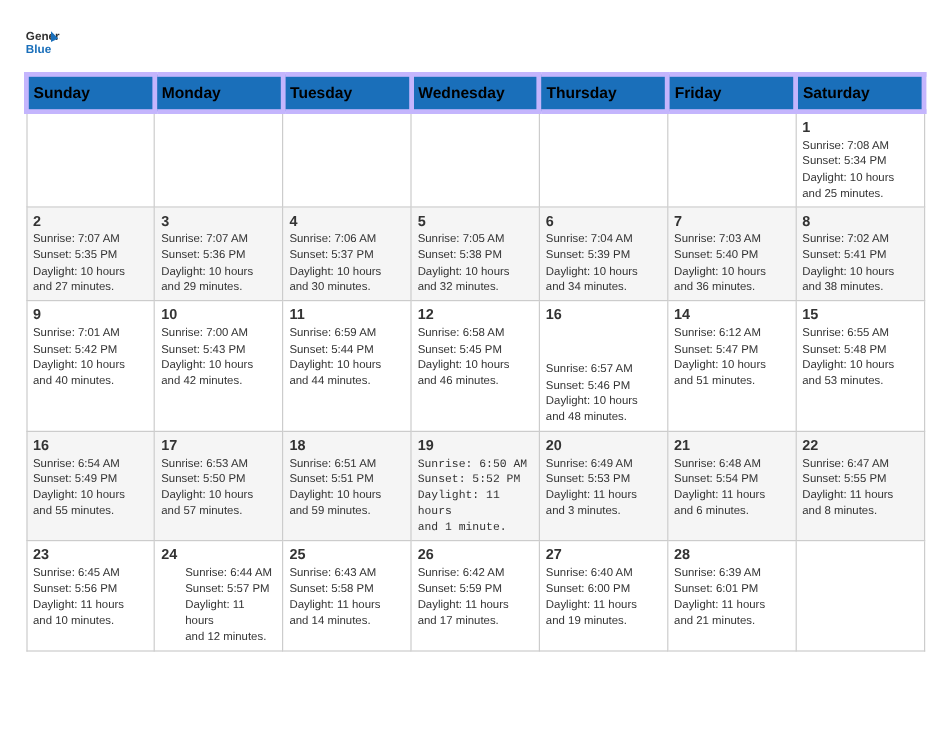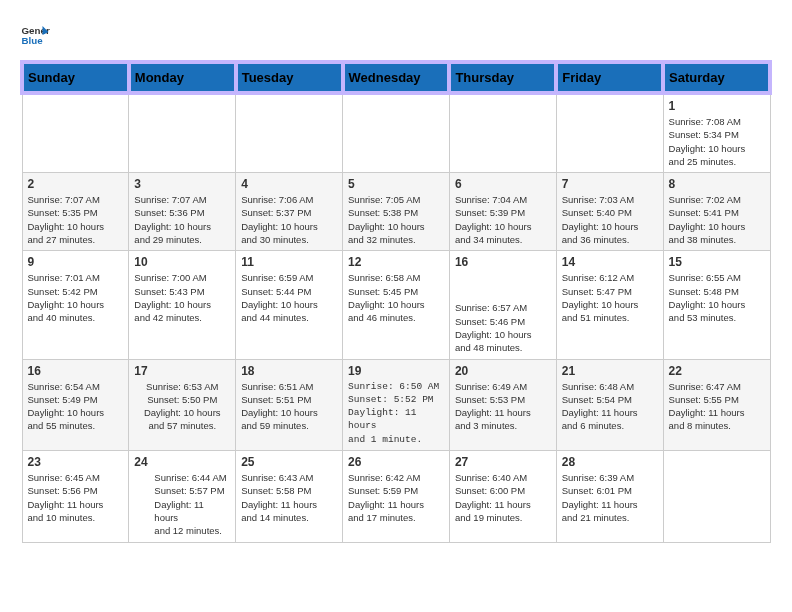--- a/index.html
+++ b/index.html
@@ -232,21 +232,21 @@
       <tr>
         <td>
           <div class="day-number">16</div>
           <div class="day-info" style="white-space: pre-line;">Sunrise: 6:54 AM
 Sunset: 5:49 PM
 Daylight: 10 hours
 and 55 minutes.</div>
         </td>
         <td>
           <div class="day-number">17</div>
-          <div class="day-info" style="white-space: pre-line; text-align: center;">Sunrise: 6:53 AM
+          <div class="day-info" style="white-space: pre-line;">Sunrise: 6:53 AM
 Sunset: 5:50 PM
 Daylight: 10 hours
 and 57 minutes.</div>
         </td>
         <td>
           <div class="day-number">18</div>
           <div class="day-info" style="white-space: pre-line;">Sunrise: 6:51 AM
 Sunset: 5:51 PM
 Daylight: 10 hours
 and 59 minutes.</div>

